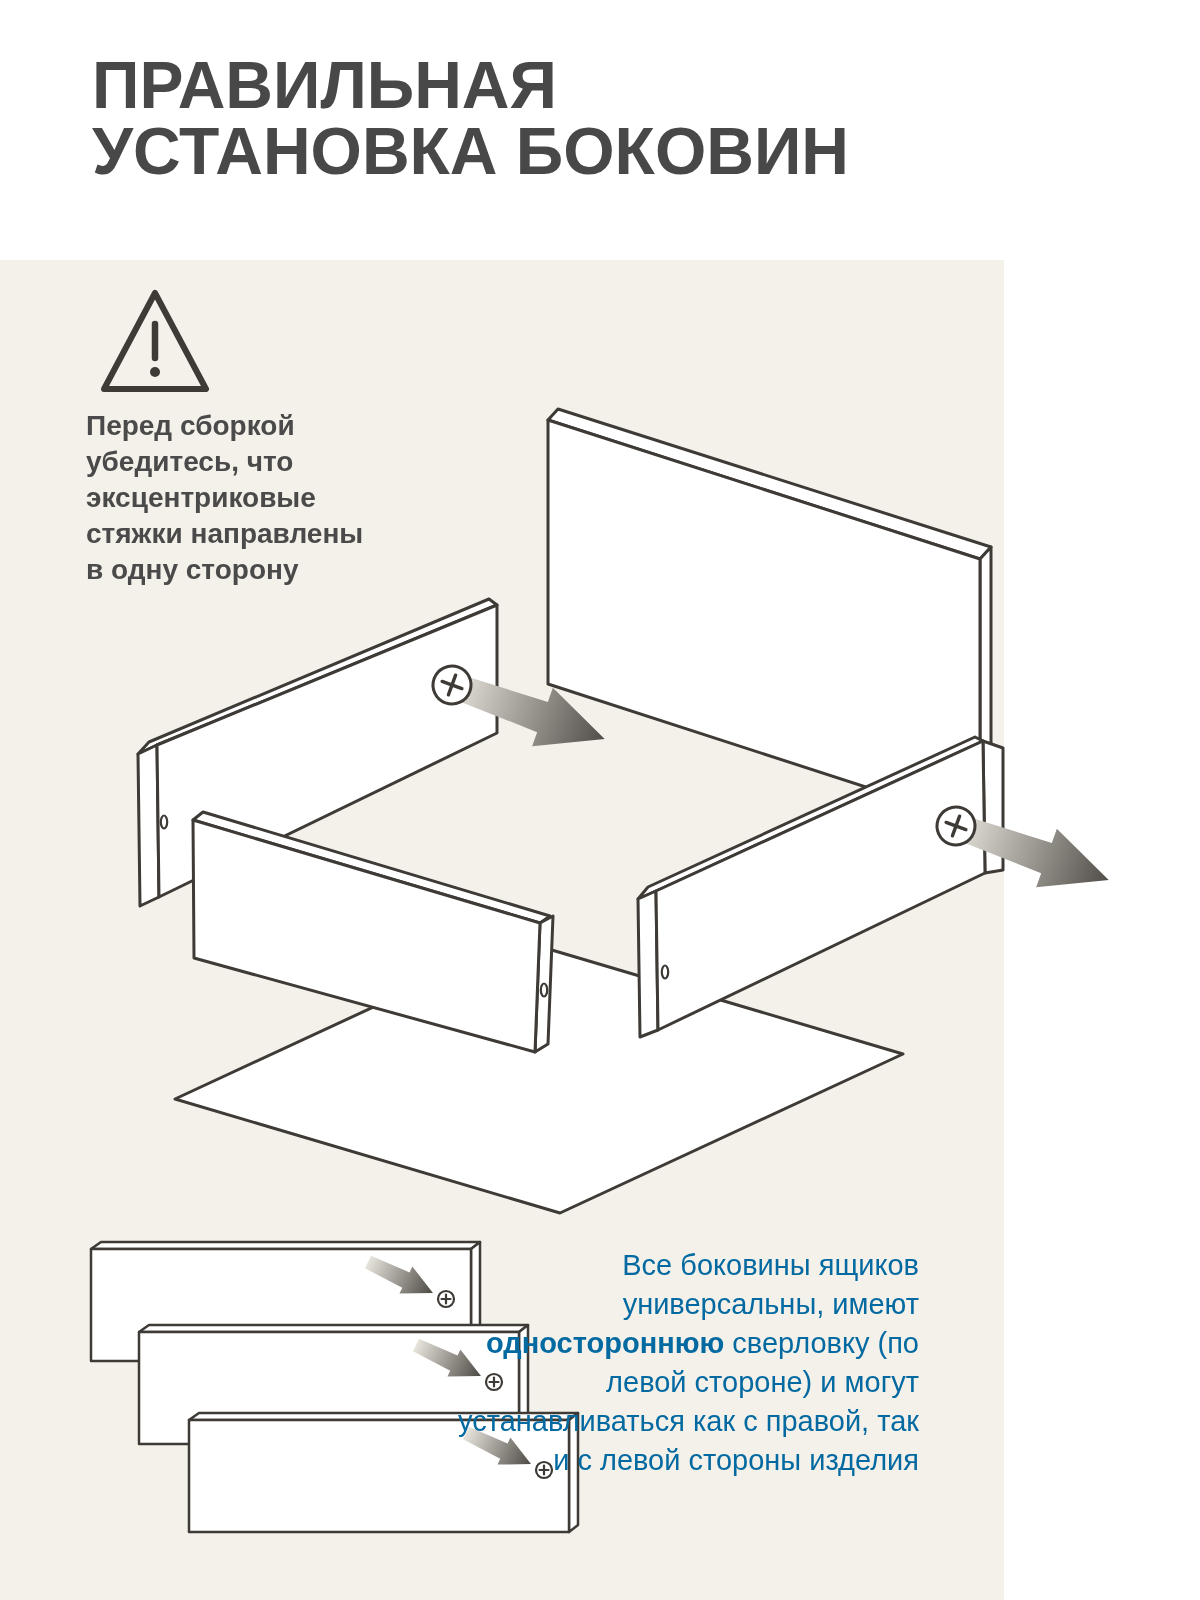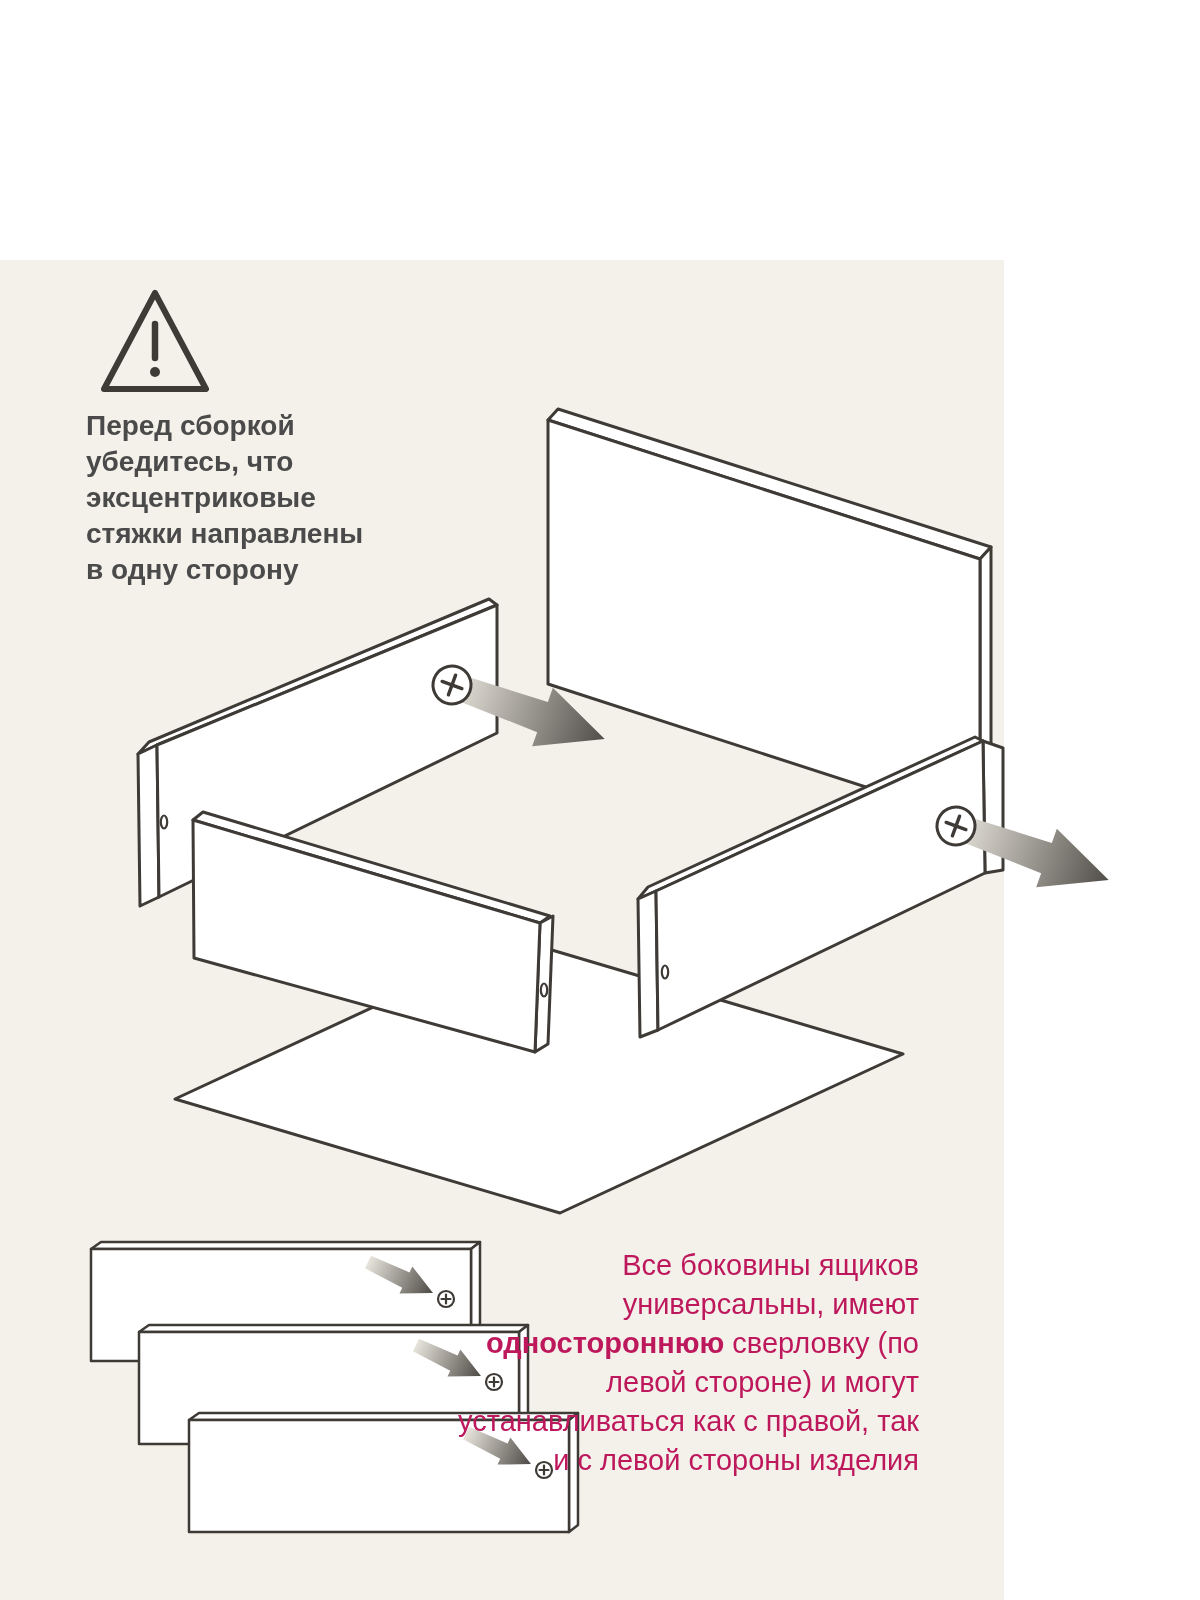--- a/index.html
+++ b/index.html
@@ -32,36 +32,40 @@
   }
   .warning-text{
     position:absolute;left:86px;top:148px;width:380px;
     font-size:28px;line-height:36px;font-weight:700;
     color:#4a4a4a;white-space:pre-line;
   }
   .note{
     position:absolute;right:85px;top:986px;width:480px;
     text-align:right;
     font-size:29px;line-height:39px;font-weight:400;
-    color:#be185d;
+    color:#0369a1;
   }
   .note b{font-weight:700;}
   svg .panel{fill:#ffffff;stroke:#3e3a36;stroke-width:3;stroke-linejoin:round;}
   svg .board{fill:#ffffff;stroke:#3e3a36;stroke-width:2.5;stroke-linejoin:round;}
   svg .hole{fill:none;stroke:#3e3a36;stroke-width:2.2;}
   svg .camc{fill:#ffffff;stroke:#3e3a36;stroke-width:3;}
   svg .camp{stroke:#3e3a36;stroke-width:3.4;stroke-linecap:round;}
   svg .smallcam{fill:none;stroke:#3e3a36;stroke-width:2.2;}
   svg .smallplus{stroke:#3e3a36;stroke-width:2.2;stroke-linecap:round;}
 </style>
 </head>
 <body>
 
 <div class="page">
 
+  <div class="header">
+    <h1 class="title" style="margin:0">ПРАВИЛЬНАЯ
+УСТАНОВКА БОКОВИН</h1>
+  </div>
 
   <div class="content">
 
     <svg class="diagram-svg" viewBox="0 0 1200 1340">
       <defs>
         <linearGradient id="agrad" gradientUnits="userSpaceOnUse" x1="0" y1="0" x2="162" y2="0">
           <stop offset="0" stop-color="#e7e4dc"></stop>
           <stop offset="1" stop-color="#514d48"></stop>
         </linearGradient>
         <linearGradient id="sgrad" gradientUnits="userSpaceOnUse" x1="0" y1="0" x2="72" y2="0">

